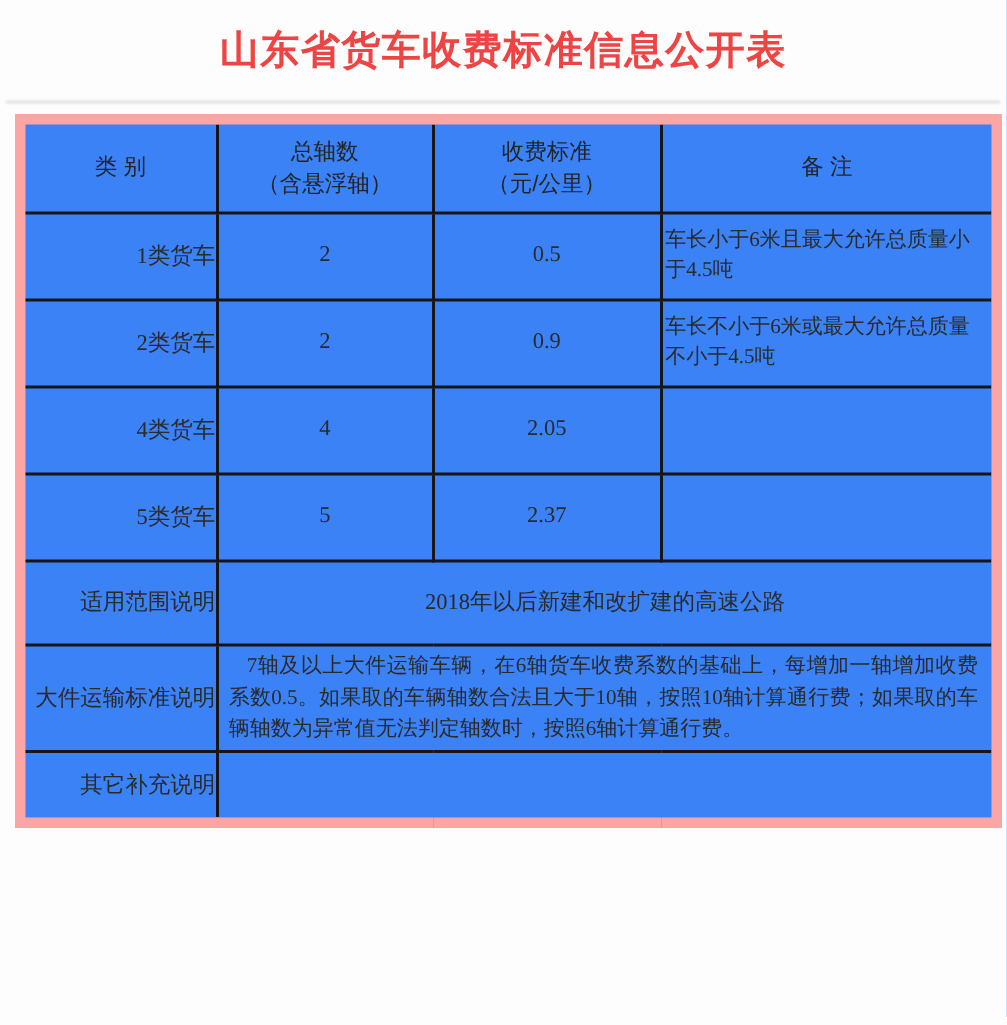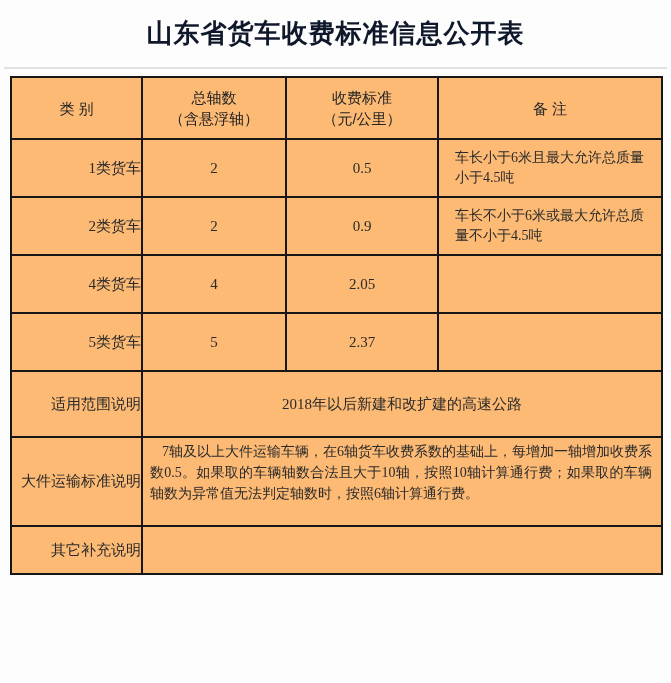--- a/index.html
+++ b/index.html
@@ -11,51 +11,51 @@
     overflow: hidden;
     position: relative;
   }
   .page { position: absolute; inset: 0; }
   .title {
     position: absolute;
     top: 16px; left: 0; width: 671px;
     text-align: center;
     font-size: 26px;
     font-weight: bold;
-    color: #0f172a;
+    color: #ef4444;
     font-family: "Liberation Serif", "DejaVu Serif", serif;
     letter-spacing: 1px;
   }
   .scan-artifact {
     position: absolute;
     top: 67px; left: 4px; width: 663px; height: 2px;
     background: #e2e2e2;
     filter: blur(0.6px);
   }
   table.fee-table {
     position: absolute;
     top: 76px; left: 10px;
     width: 651px;
     border-collapse: collapse;
     table-layout: fixed;
-    border: 2px solid #fca5a5;
-    background: #fdba74;
+    border: 7px solid #fca5a5;
+    background: #3b82f6;
   }
   .fee-table td, .fee-table th {
     border: 2px solid #161616;
     vertical-align: middle;
     font-weight: normal;
   }
   col.c1 { width: 131px; }
   col.c2 { width: 144px; }
   col.c3 { width: 152px; }
   col.c4 { width: 224px; }
   tr.header-row { height: 62px; }
   tr.data-row { height: 58px; }
-  tr.scope-row { height: 66px; }
+  tr.scope-row { height: 56px; }
   tr.oversize-row { height: 71px; }
   tr.other-row { height: 48px; }
   .hdr {
     text-align: center;
     font-size: 15px;
     font-family: "Liberation Sans", "DejaVu Sans", sans-serif;
     color: #242424;
     line-height: 21px;
   }
   .cat {
@@ -66,35 +66,35 @@
   .num {
     text-align: center;
     font-size: 15px;
     font-family: "Liberation Serif", "DejaVu Serif", serif;
     color: #2a2a2a;
   }
   .remark {
     text-align: left;
     font-size: 14px;
     line-height: 20px;
-    padding: 4px 16px;
+    padding: 4px 2px;
     color: #2a2a2a;
     margin-left: 16px;
   }
   .merged-center {
     text-align: center;
     font-size: 15px;
     color: #2a2a2a;
     padding: 2px 8px;
   }
   .merged-left {
     text-align: justify;
     font-size: 14px;
     line-height: 21px;
-    padding: 3px 9px 21px 7px;
+    padding: 3px 9px 3px 7px;
     text-indent: 12px;
     color: #2a2a2a;
   }
 </style>
 </head>
 <body>
 
 <div class="page">
 
   <div class="title">山东省货车收费标准信息公开表</div>

